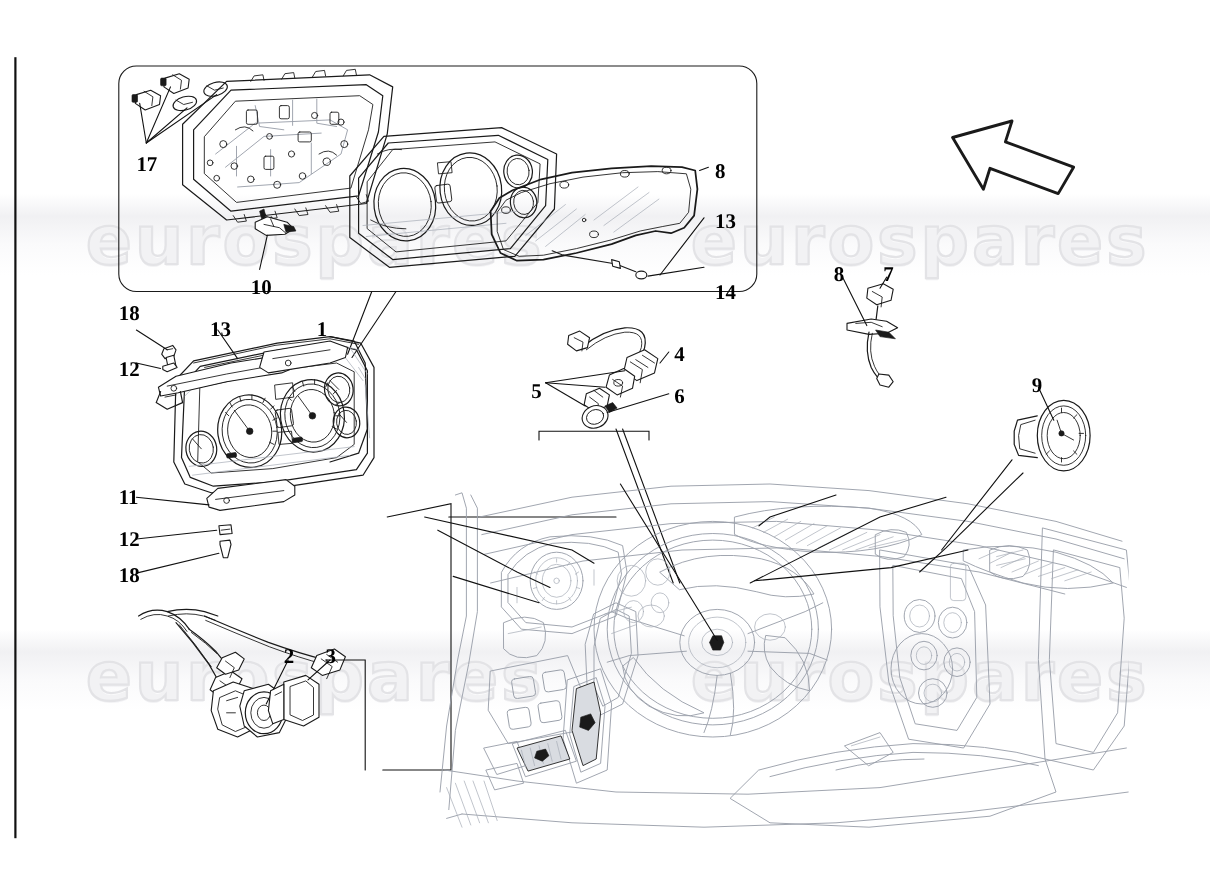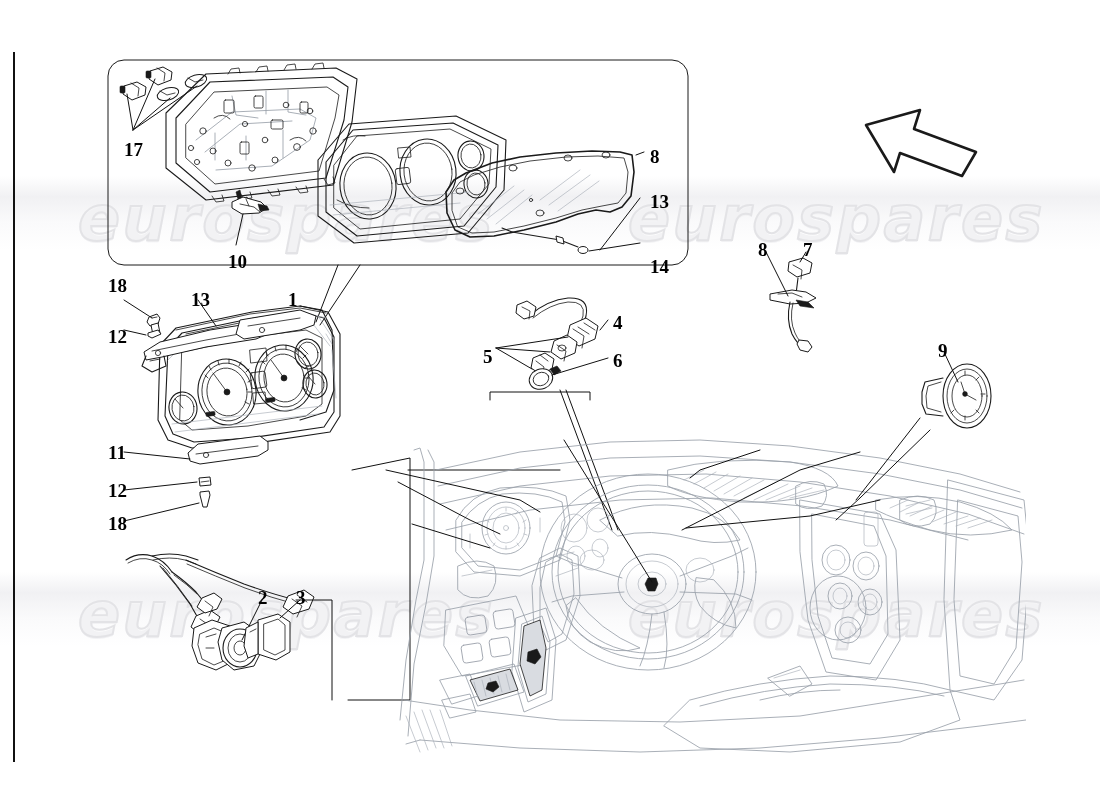--- a/index.html
+++ b/index.html
@@ -23,21 +23,20 @@
     left: 0;
     top: 0;
     width: 1100px;
     height: 800px;
     display: block;
   }
   .wm {
     position: absolute;
     font-family: "DejaVu Sans", sans-serif;
     font-weight: 700;
-    font-style: italic;
     letter-spacing: 0.04em;
     color: transparent;
     -webkit-text-stroke: 2px #e3e3e6;
     text-shadow: 0 2px 0 #f2f2f4;
     user-select: none;
     white-space: nowrap;
     pointer-events: none;
   }
   .wm-band {
     position: absolute;

